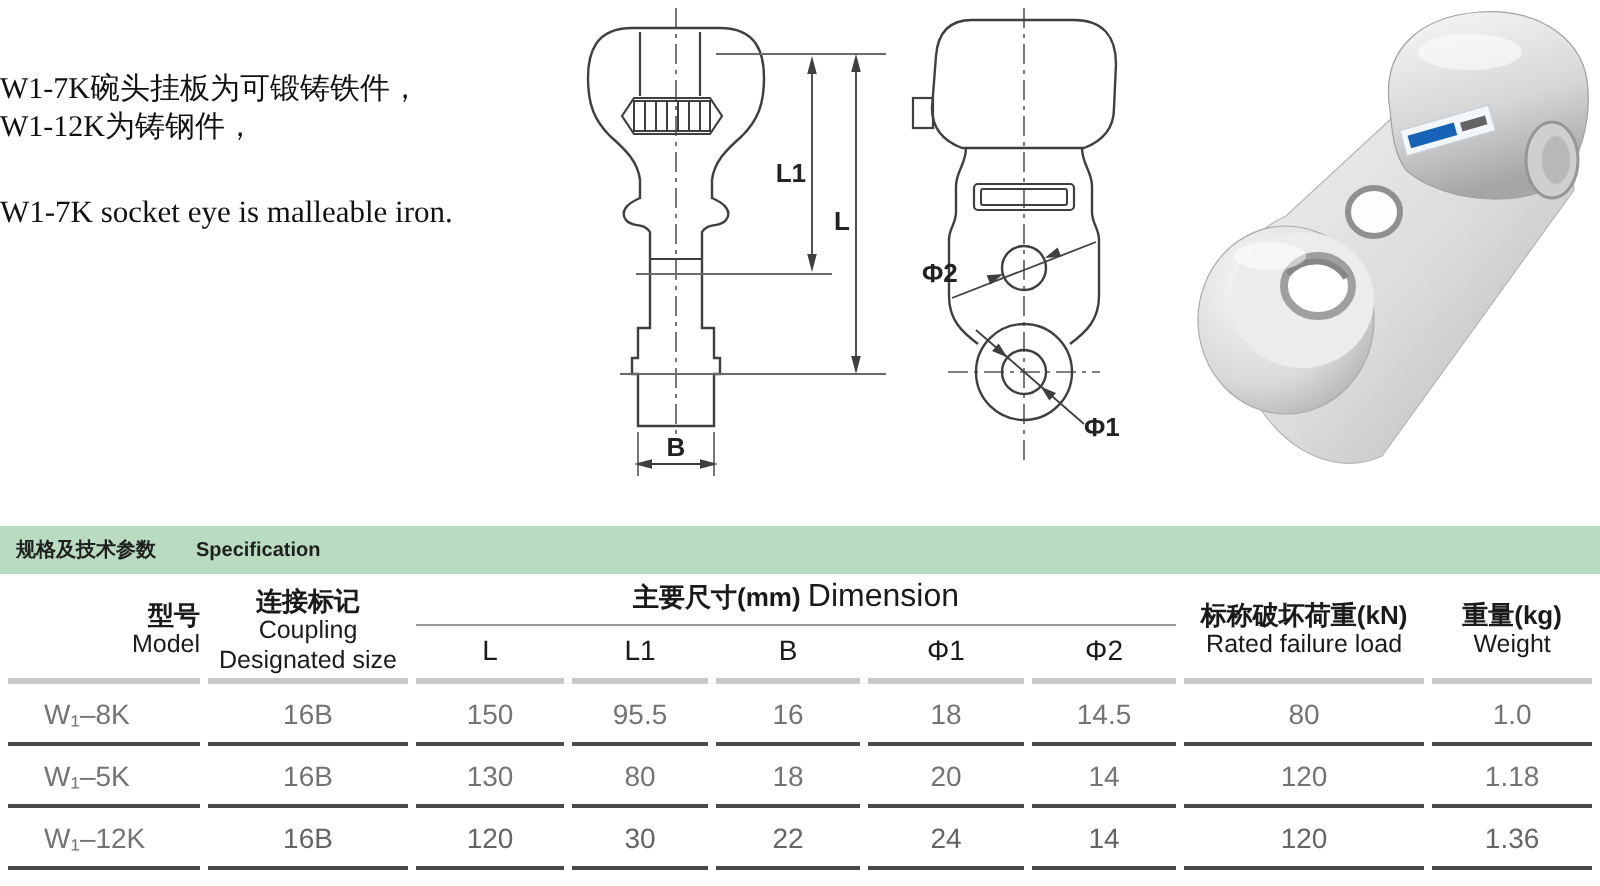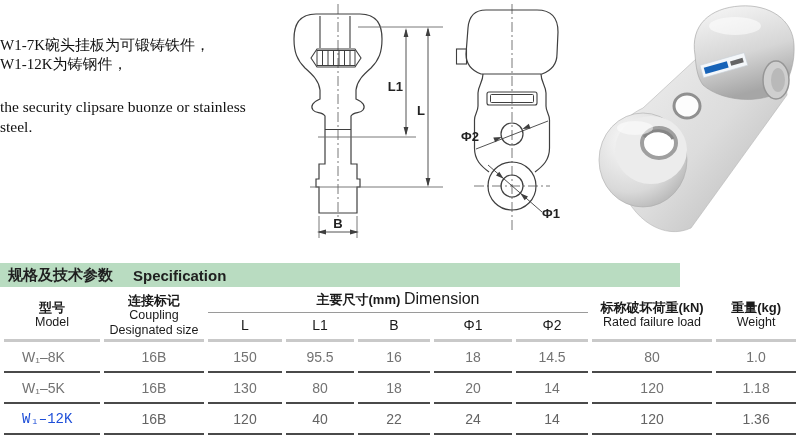--- a/index.html
+++ b/index.html
@@ -11,53 +11,53 @@
                font-family:"Liberation Serif","DejaVu Serif",serif;color:#111;}
   .description p{margin:0;font-size:15px;line-height:19px;}
   .description .en-block{margin-top:23px;}
   .description .en-block p{font-size:15.5px;line-height:20px;}
 
   
   .drawing{position:absolute;}
   svg text.dim{font-family:"Liberation Sans","DejaVu Sans",sans-serif;font-size:13px;font-weight:bold;fill:#222;}
 
   
-  .spec-band{position:absolute;left:0;top:263px;width:680px;height:24px;background:#b9dcc1;
-             display:flex;align-items:center;font-size:15px;font-weight:bold;color:#1f1f1f;}
+  .spec-band{position:absolute;left:0;top:263px;width:800px;height:24px;background:#b9dcc1;
+             display:flex;align-items:center;font-size:10px;font-weight:bold;color:#1f1f1f;}
   .spec-band .cn{margin-left:8px;}
   .spec-band .en{margin-left:20px;}
 
   
   table.spec{position:absolute;left:0;top:291px;width:800px;border-collapse:separate;
              border-spacing:4px 0;table-layout:fixed;}
   table.spec th,table.spec td{padding:0;font-weight:normal;}
   thead th{vertical-align:middle;font-size:12.5px;line-height:15px;color:#1a1a1a;}
   thead .th-cn{font-weight:bold;font-size:13px;}
-  th.left{text-align:center;padding-left:6px;}
+  th.left{text-align:right;padding-left:6px;}
   th.rowspan-th{border-bottom:3px solid #c9c9c9;}
   th.group-th{border-bottom:1px solid #9a9a9a;vertical-align:top;padding-top:5px;height:21px;font-size:13px;}
   th.group-th .th-en{font-weight:normal;font-size:16px;}
   tr.subhead th{font-size:14px;height:25px;border-bottom:3px solid #c9c9c9;padding-bottom:1px;}
   tbody td{height:29px;border-bottom:2px solid #4a4a4a;text-align:center;font-size:14px;color:#737373;}
   tbody td.model{text-align:left;padding-left:18px;}
   tbody tr.muted td{color:#646464;}
-  tbody tr.muted td.model{color:#1d4ed8;font-family:Liberation Mono, monospace;}
+  tbody tr.muted td.model{color:#737373;}
 </style>
 </head>
 <body>
 
 <div class="page">
 
   <div class="description">
     <div class="cn-block">
       <p>W1-7K碗头挂板为可锻铸铁件，</p>
       <p>W1-12K为铸钢件，</p>
     </div>
     <div class="en-block">
-      <p>the security clipsare buonze or stainless steel.</p>
+      <p>W1-7K socket eye is malleable iron.</p>
     </div>
   </div>
 
   <svg class="drawing" style="left:284px;top:2px;" width="175" height="246" viewBox="0 0 175 246">
 
     <path d="M54,2 V216" stroke="#555" stroke-width="0.8" stroke-dasharray="10 3 2 3" fill="none"></path>
 
     <path fill="none" stroke="#3f3f3f" stroke-width="1.2" d="M32,12 C14,12 10,24 10,37 C10,50 13,58 21,66 C29,73 35,79 36,88 L36,97
          C29,100 26,104 29,108 C32,112 38,109 41,114 L41,162 L35,162 L35,177 L32,177 L32,185
          L35,185 L35,211 L73,211 L73,185 L76,185 L76,177 L73,177 L73,162 L67,162 L67,114
@@ -229,21 +229,21 @@
         <td>18</td>
         <td>20</td>
         <td>14</td>
         <td>120</td>
         <td>1.18</td>
       </tr>
       <tr class="muted">
         <td class="model">W₁–12K</td>
         <td>16B</td>
         <td>120</td>
-        <td>40</td>
+        <td>30</td>
         <td>22</td>
         <td>24</td>
         <td>14</td>
         <td>120</td>
         <td>1.36</td>
       </tr>
     </tbody>
   </table>
 
 </div>

